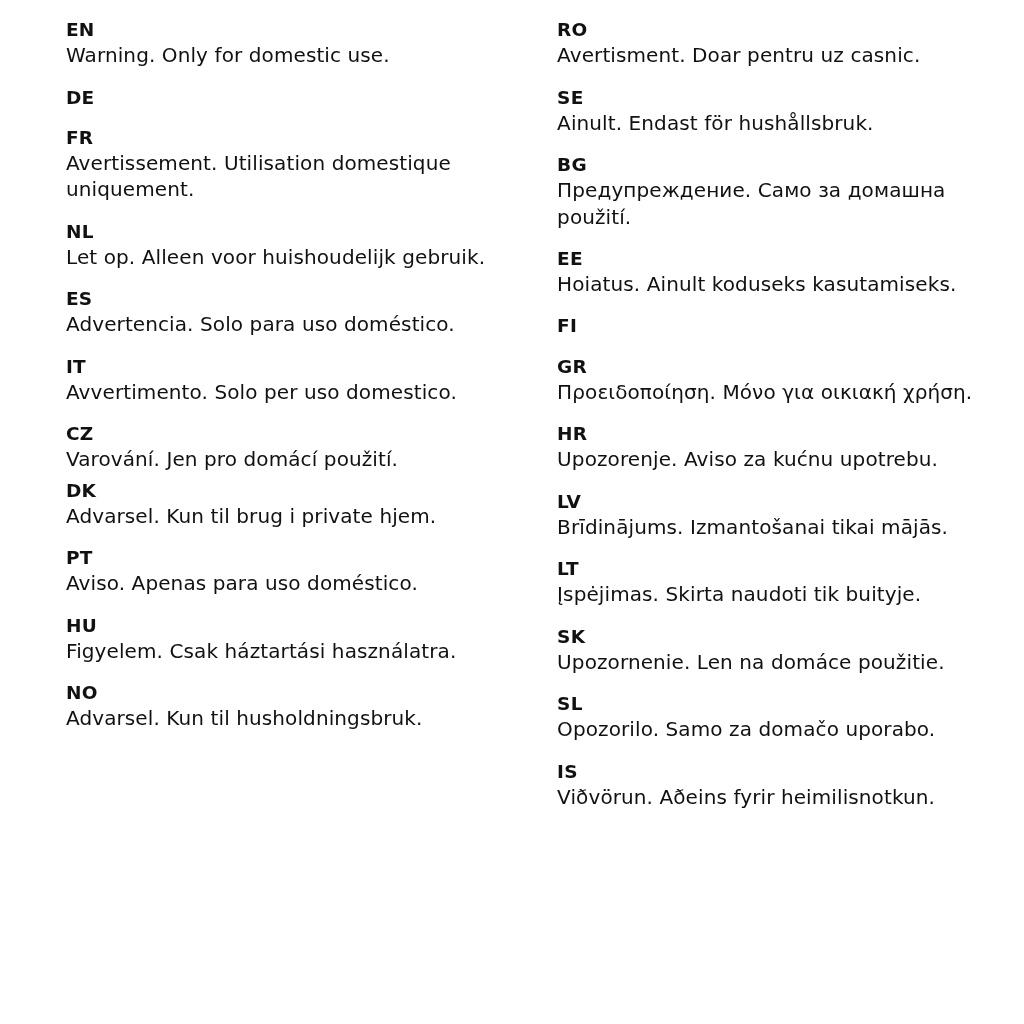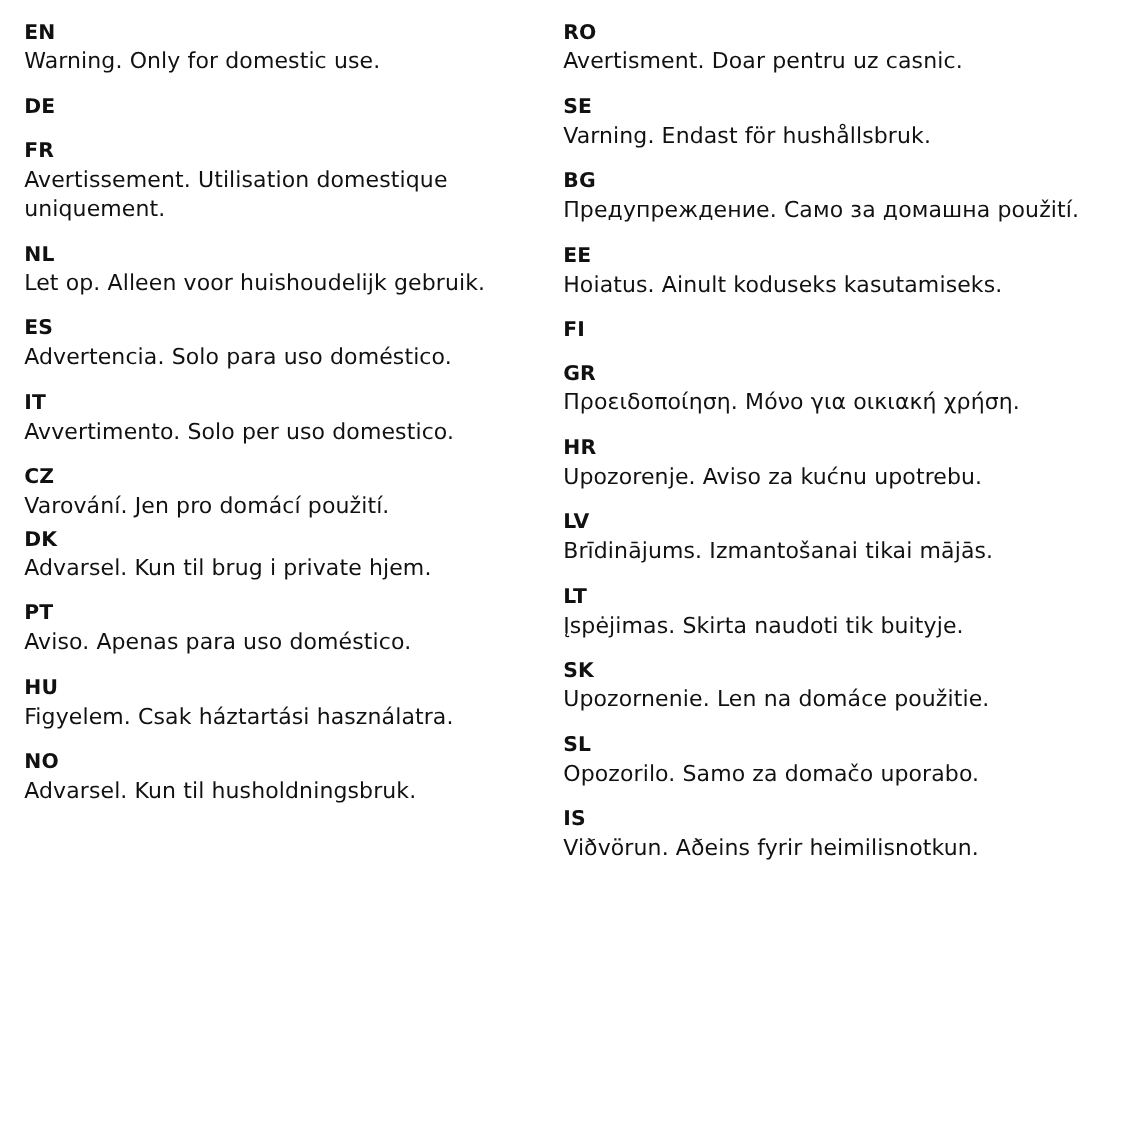--- a/index.html
+++ b/index.html
@@ -24,20 +24,21 @@
   .columns {
     display: flex;
     flex-direction: row;
     align-items: flex-start;
     width: 100%;
     height: 100%;
   }
   .column {
     width: 50%;
     box-sizing: border-box;
+    margin-left: 44px;
   }
   .column.left {
     padding-right: 24px;
   }
   .column.right {
     padding-left: 0px;
   }
   .entry {
     margin-bottom: 17px;
   }
@@ -109,21 +110,21 @@
           <div class="lang-text">Advarsel. Kun til husholdningsbruk.</div>
         </div>
       </div>
     <div class="column right" id="col-right">
         <div class="entry">
           <div class="lang-code">RO</div>
           <div class="lang-text">Avertisment. Doar pentru uz casnic.</div>
         </div>
         <div class="entry">
           <div class="lang-code">SE</div>
-          <div class="lang-text">Varning. Endast för hushållsbruk.</div>
+          <div class="lang-text">Ainult. Endast för hushållsbruk.</div>
         </div>
         <div class="entry">
           <div class="lang-code">BG</div>
           <div class="lang-text">Предупреждение. Само за домашна použití.</div>
         </div>
         <div class="entry">
           <div class="lang-code">EE</div>
           <div class="lang-text">Hoiatus. Ainult koduseks kasutamiseks.</div>
         </div>
         <div class="entry">

